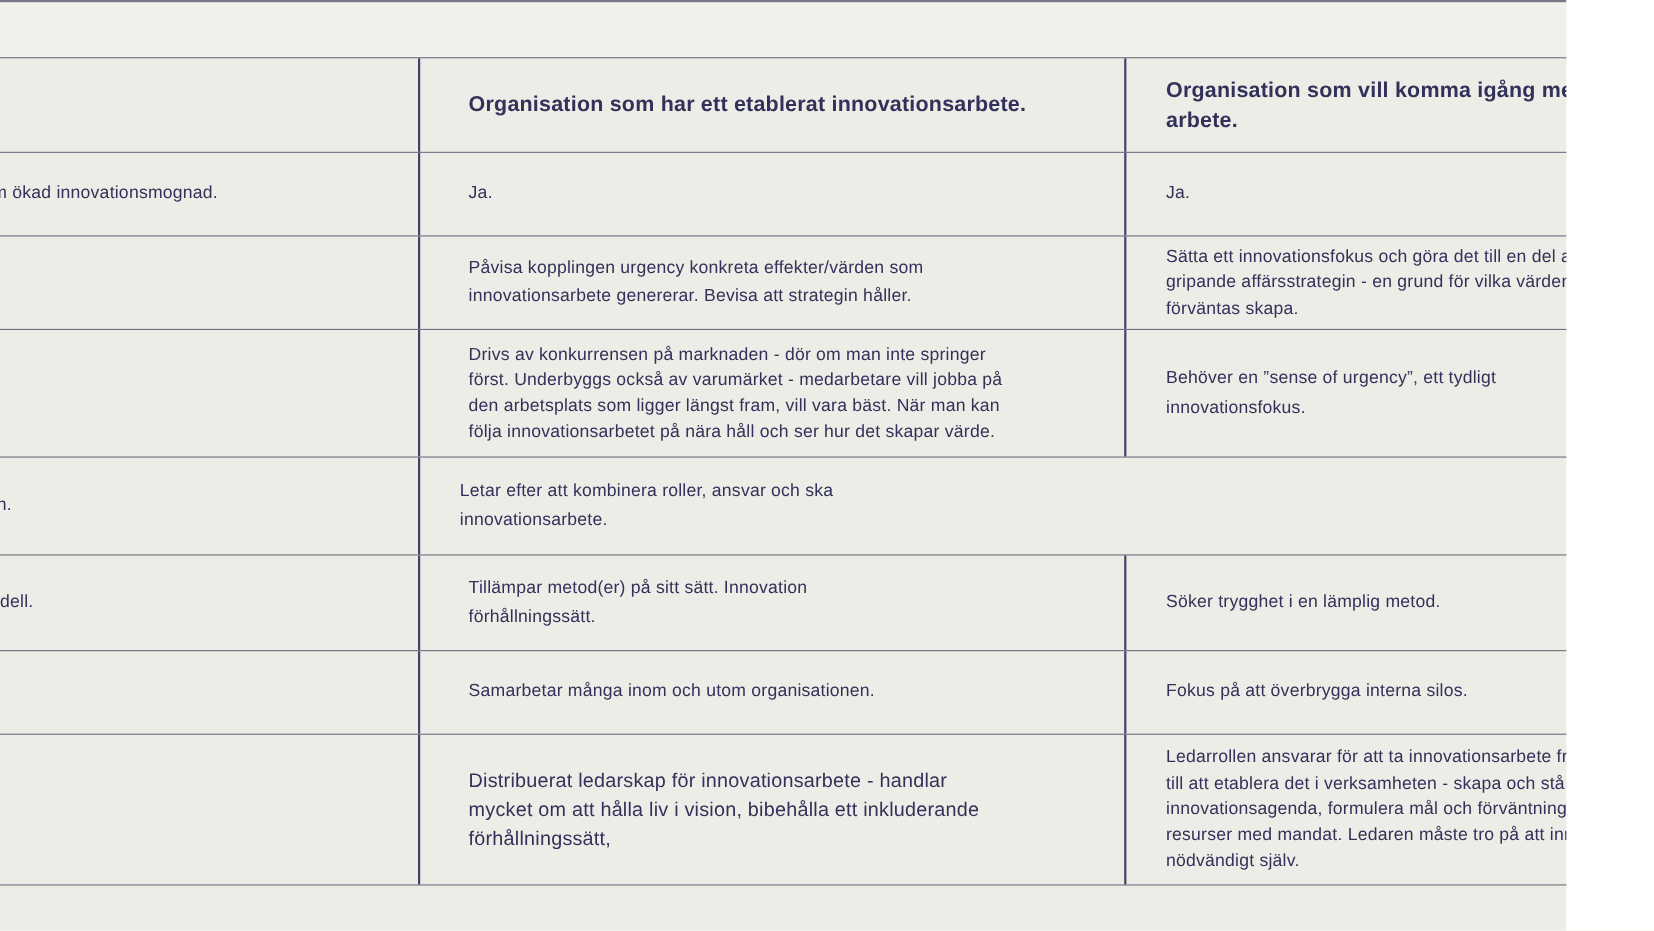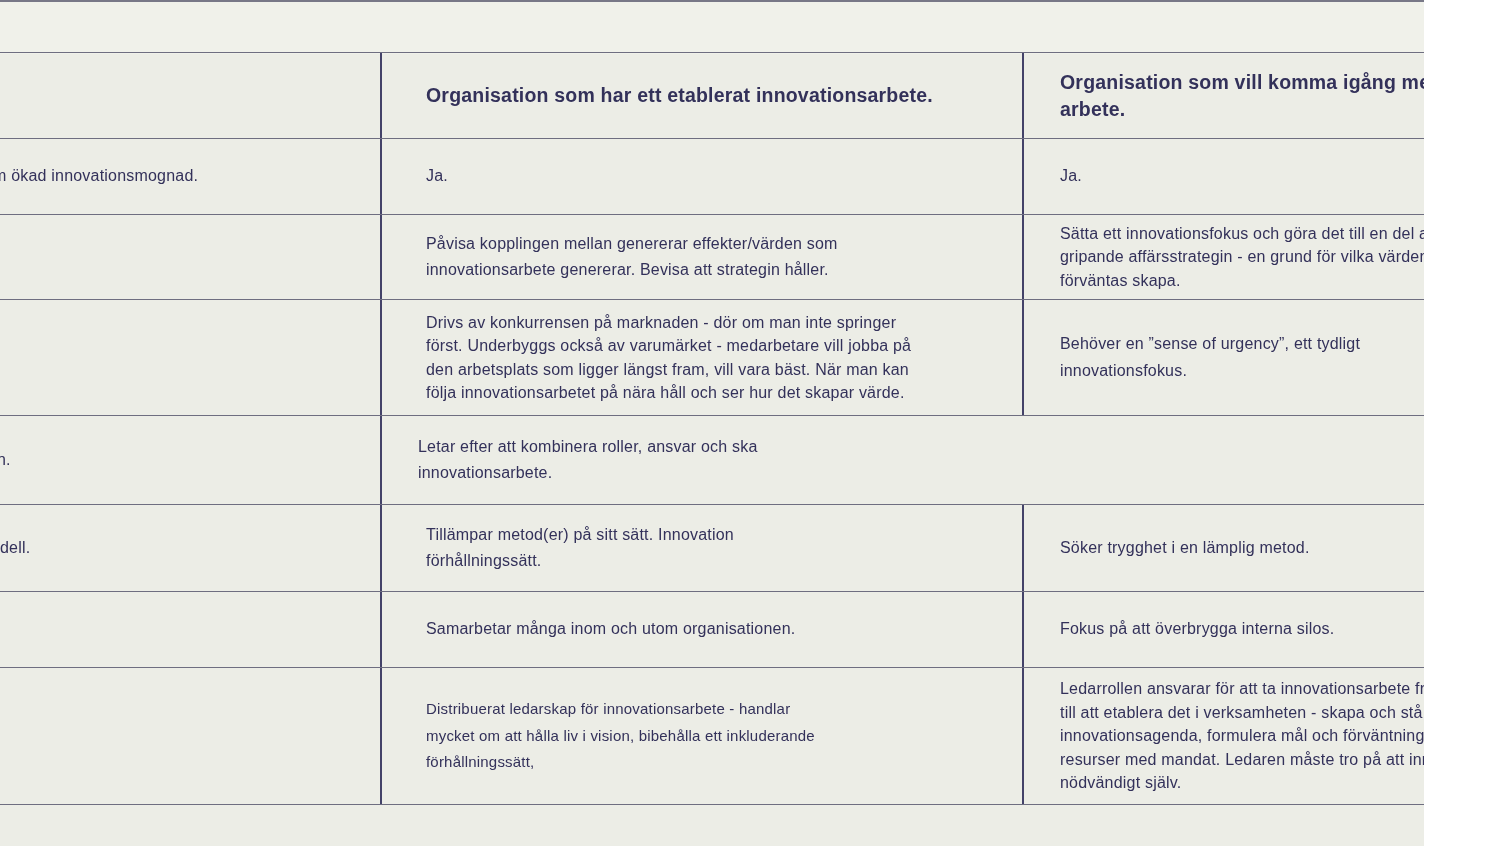--- a/index.html
+++ b/index.html
@@ -37,21 +37,21 @@
     display: flex;
     align-items: center;
     white-space: pre-line;
     letter-spacing: 0.2px;
   }
   .c1 { padding-left: 0; }
   .c2 { border-left: 2px solid #434268; padding-left: 44px; padding-right: 30px; }
   .c3 { border-left: 2px solid #434268; padding-left: 36px; padding-right: 10px; }
   .fz-hdr { font-size: 19.5px; line-height: 27px; font-weight: 700; }
   .fz-std { font-size: 16px;   line-height: 26.5px; font-weight: 400; }
-  .fz-md  { font-size: 15px;   line-height: 26.5px; font-weight: 400; }
+  .fz-md  { font-size: 18px;   line-height: 26.5px; font-weight: 400; }
   .fz-sm  { font-size: 16px;   line-height: 23.5px; font-weight: 400; }
   .h-header { height: 85px; }
   .h-r1 { height: 75px; }
   .h-r2 { height: 84px; }
   .h-r3 { height: 115px; }
   .h-r4 { height: 88px; }
   .h-r5 { height: 86px; }
   .h-r6 { height: 75px; }
   .h-r7 { height: 136px; }
   .cut-left-7 { margin-left: -7px; }
@@ -73,21 +73,21 @@
     </div>
 
     <div class="trow h-r1">
       <div class="cell c1 fz-std"><span class="cut-left-7">m ökad innovationsmognad.</span></div>
       <div class="cell c2 fz-std">Ja.</div>
       <div class="cell c3 fz-std">Ja.</div>
     </div>
 
     <div class="trow h-r2">
       <div class="cell c1 fz-std"></div>
-      <div class="cell c2 fz-std">Påvisa kopplingen mellan genererar effekter/värden som
+      <div class="cell c2 fz-std">Påvisa kopplingen urgency konkreta effekter/värden som
 innovationsarbete genererar. Bevisa att strategin håller.</div>
       <div class="cell c3 fz-sm">Sätta ett innovationsfokus och göra det till en del a
 gripande affärsstrategin - en grund för vilka värden
 förväntas skapa.</div>
     </div>
 
     <div class="trow h-r3">
       <div class="cell c1 fz-std"></div>
       <div class="cell c2 fz-sm">Drivs av konkurrensen på marknaden - dör om man inte springer
 först. Underbyggs också av varumärket - medarbetare vill jobba på

